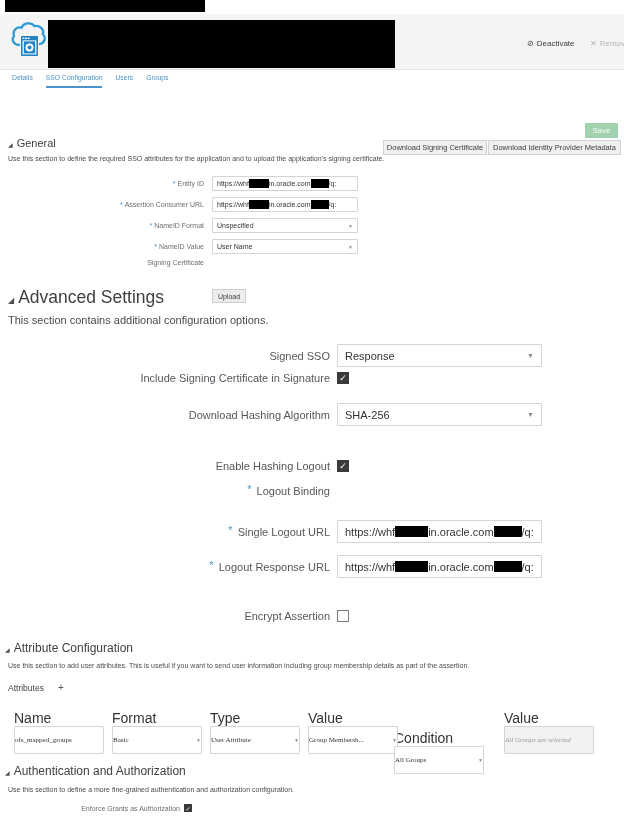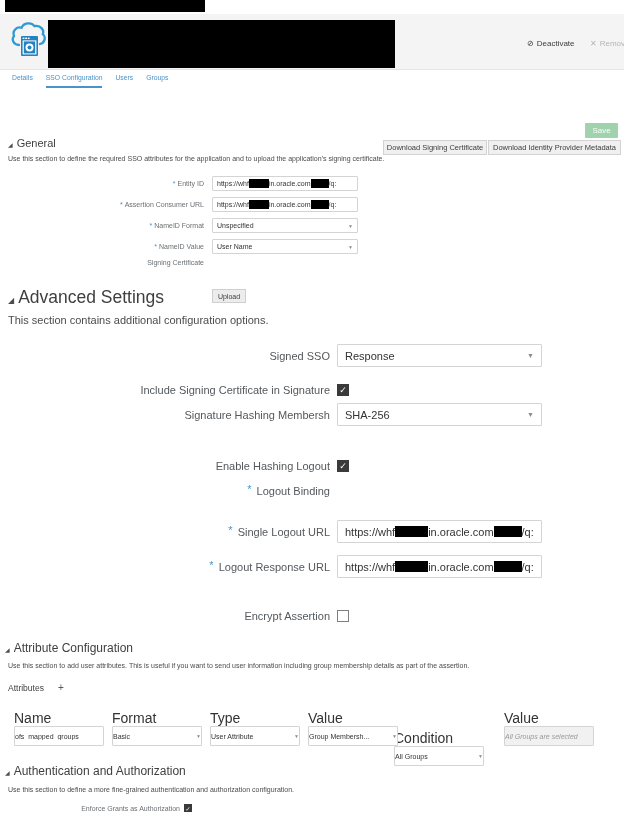--- a/index.html
+++ b/index.html
@@ -70,21 +70,21 @@
 
   .btn-upload { position:absolute; left:212px; top:256px; width:34px; height:14px;
                 background:#ececec; border:1px solid #cfcfcf; font-size:7px; color:#3c3c3c; }
 
   
   .attr-label { position:absolute; left:8px; top:682px; font-size:8.5px; color:#3f3f3f; display:flex; gap:14px; align-items:center; }
   .attr-add { color:#555; font-size:10px; cursor:pointer; }
   .acol { position:absolute; width:90px; }
   .ahead { top:710px; font-size:14px; color:#333; }
   .arow { top:726px; }
-  .acell { width:90px; height:20px; font-size:7px; }
+  .acell { width:90px; height:28px; font-size:7px;font-family:Liberation Serif, serif; }
   .acell input { width:100%; height:100%; border:none; outline:none; font-family:inherit; font-size:7px; color:#333; padding:0; background:transparent; }
   .acell.disabled { background:#f1f1f1; color:#9a9a9a; font-style:italic; }
   .c1{left:14px;} .c2{left:112px;} .c3{left:210px;} .c4{left:308px;} .c5{left:394px;margin-top:20px;} .c6{left:504px;}
 </style>
 </head>
 <body>
 
 <div class="page">
 
   <div class="redact" style="left:5px;top:0;width:200px;height:12px"></div>
@@ -179,29 +179,29 @@
   <div class="sec-desc lg" style="top:314px">This section contains additional configuration options.</div>
 
   <div class="frow" style="top:344px">
     <span class="flabel lg">Signed SSO</span>
     <div class="fctl lg fselect">
       <span>Response</span>
       <span class="caret lg">▼</span>
     </div>
   </div>
 
-  <div class="frow" style="top:384px">
+  <div class="frow" style="top:372px">
     <span class="flabel lg">Include Signing Certificate in Signature</span>
     <span class="cb lg checked">
         <span class="cbmark">✓</span>
       </span>
   </div>
 
   <div class="frow" style="top:403px">
-    <span class="flabel lg">Signature Hashing Membersh</span>
+    <span class="flabel lg">Download Hashing Algorithm</span>
     <div class="fctl lg fselect">
       <span>SHA-256</span>
       <span class="caret lg">▼</span>
     </div>
   </div>
 
   <div class="frow" style="top:460px">
     <span class="flabel lg">Enable Hashing Logout</span>
     <span class="cb lg checked">
         <span class="cbmark">✓</span>

